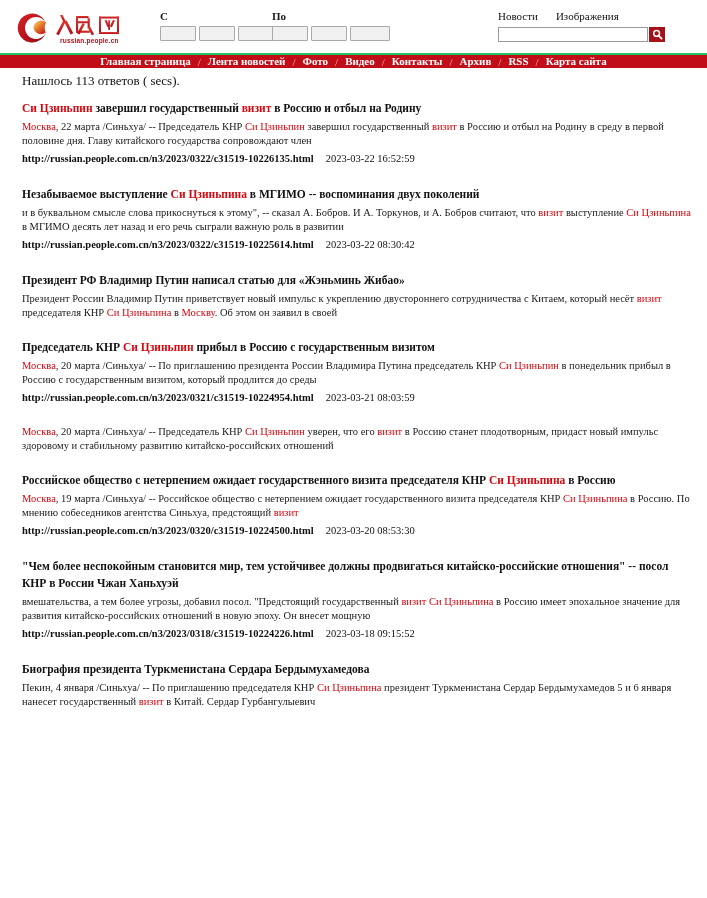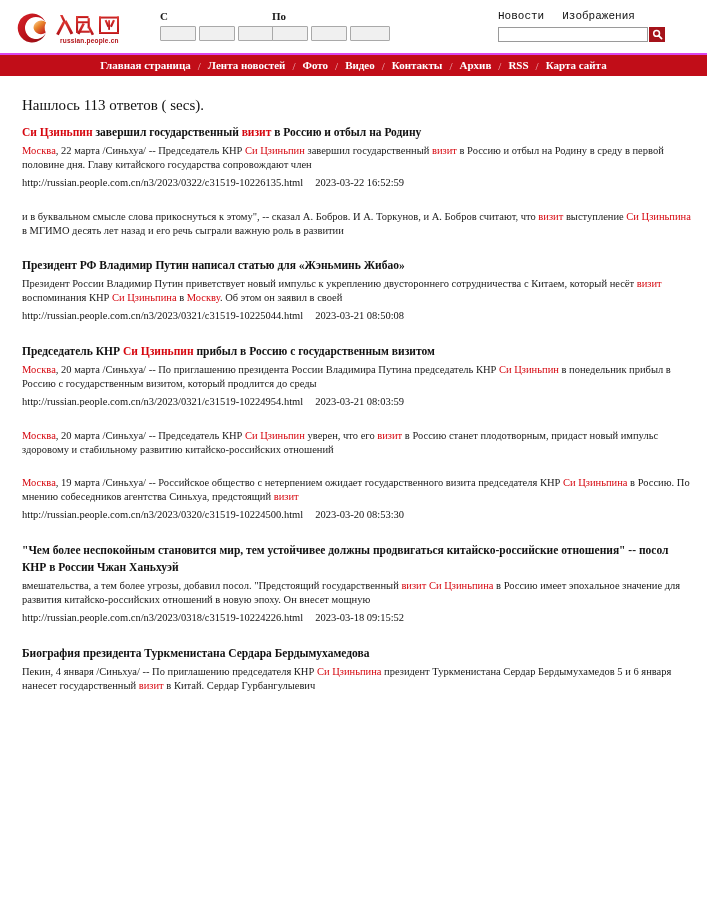--- a/index.html
+++ b/index.html
@@ -72,21 +72,21 @@
     width: 225px;
     text-align: left;
   }
   .search-tabs {
     display: flex;
     gap: 18px;
     padding-left: 26px;
     margin-bottom: 4px;
   }
   .search-tab {
-    font-family: Liberation Mono, monospace;
+    font-family: Liberation Serif, serif;
     font-size: 11px;
     color: #111;
     text-decoration: none;
     cursor: pointer;
     line-height: 13px;
   }
   .search-row {
     display: flex;
     align-items: stretch;
     padding-left: 26px;
@@ -109,23 +109,23 @@
     display: flex;
     align-items: center;
     justify-content: center;
     cursor: pointer;
     padding: 0;
   }
   .search-btn svg { display:block; }
 
   
   .navbar {
-    height: 23px;
+    height: 15px;
     background: #c10d18;
-    border-top: 2px solid #d946ef;
+    border-top: 2px solid #22c55e;
     display: flex;
     align-items: center;
     justify-content: center;
     gap: 0;
   }
   .nav-inner {
     display: flex;
     align-items: center;
     font-family: "Liberation Serif", serif;
     font-weight: bold;
@@ -144,23 +144,23 @@
     font-weight: normal;
     padding: 0 1px;
   }
 
   
   .content {
     padding: 6px 16px 0 16px;
   }
   .result-count {
     font-family: "Liberation Serif", serif;
-    font-size: 15px;
+    font-size: 13px;
     color: #111;
-    margin: 16px 0 12px 6px;
+    margin: 0 0 12px 6px;
     line-height: 14px;
   }
   .result {
     margin: 0 0 19px 6px;
   }
   .result-title {
     font-family: "Liberation Serif", serif;
     font-weight: bold;
     font-size: 11.5px;
     color: #111;
@@ -177,21 +177,21 @@
     line-height: 14px;
     margin: 0 0 2px 0;
     max-width: 672px;
   }
   .result-meta {
     font-family: "Liberation Serif", serif;
     font-size: 10.5px;
     color: #111;
     line-height: 17px;
   }
-  .result-url { color: #111; text-decoration: none; cursor: pointer; }
+  .result-url { color: #111; text-decoration: none; cursor: pointer; font-weight: bold; }
   .result-date { margin-left: 12px; color: #111; }
   .hl { color: #d6070f; }
   .result-title .hl { color: #d6070f; }
 </style>
 </head>
 <body>
 
 <div class="header">
 
   <div class="logo-wrap">
@@ -304,36 +304,38 @@
 
 <div class="content">
   <div class="result-count">Нашлось 113 ответов ( secs).</div>
   <div id="results-list">
       <div class="result">
         <a class="result-title" href="#"><span class="hl">Си Цзиньпин</span><span> завершил государственный </span><span class="hl">визит</span><span> в Россию и отбыл на Родину</span></a>
         <div class="result-snippet"><span class="hl">Москва</span><span>, 22 марта /Синьхуа/ -- Председатель КНР </span><span class="hl">Си Цзиньпин</span><span> завершил государственный </span><span class="hl">визит</span><span> в Россию и отбыл на Родину в среду в первой половине дня. Главу китайского государства сопровождают член</span></div>
         <div class="result-meta"><a class="result-url" href="#">http://russian.people.com.cn/n3/2023/0322/c31519-10226135.html</a><span class="result-date">2023-03-22 16:52:59</span></div>
       </div>
       <div class="result">
+        <a class="result-title" href="#"><span>Незабываемое выступление </span><span class="hl">Си Цзиньпина</span><span> в МГИМО -- воспоминания двух поколений</span></a>
         <div class="result-snippet"><span>и в буквальном смысле слова прикоснуться к этому", -- сказал А. Бобров. И А. Торкунов, и А. Бобров считают, что </span><span class="hl">визит</span><span> выступление </span><span class="hl">Си Цзиньпина</span><span> в МГИМО десять лет назад и его речь сыграли важную роль в развитии</span></div>
+        <div class="result-meta"><a class="result-url" href="#">http://russian.people.com.cn/n3/2023/0322/c31519-10225614.html</a><span class="result-date">2023-03-22 08:30:42</span></div>
       </div>
       <div class="result">
         <a class="result-title" href="#"><span>Президент РФ Владимир Путин написал статью для «Жэньминь Жибао»</span></a>
-        <div class="result-snippet"><span>Президент России Владимир Путин приветствует новый импульс к укреплению двустороннего сотрудничества с Китаем, который несёт </span><span class="hl">визит</span><span> воспоминания КНР </span><span class="hl">Си Цзиньпина</span><span> в </span><span class="hl">Москву</span><span>. Об этом он заявил в своей</span></div>
-        <div class="result-meta"><a class="result-url" href="#">http://russian.people.com.cn/n3/2023/0321/c31519-10225044.html</a><span class="result-date">2023-03-21 08:50:08</span></div>
+        <div class="result-snippet"><span>Президент России Владимир Путин приветствует новый импульс к укреплению двустороннего сотрудничества с Китаем, который несёт </span><span class="hl">визит</span><span> председателя КНР </span><span class="hl">Си Цзиньпина</span><span> в </span><span class="hl">Москву</span><span>. Об этом он заявил в своей</span></div>
       </div>
       <div class="result">
         <a class="result-title" href="#"><span>Председатель КНР </span><span class="hl">Си Цзиньпин</span><span> прибыл в Россию с государственным визитом</span></a>
         <div class="result-snippet"><span class="hl">Москва</span><span>, 20 марта /Синьхуа/ -- По приглашению президента России Владимира Путина председатель КНР </span><span class="hl">Си Цзиньпин</span><span> в понедельник прибыл в Россию с государственным визитом, который продлится до среды</span></div>
         <div class="result-meta"><a class="result-url" href="#">http://russian.people.com.cn/n3/2023/0321/c31519-10224954.html</a><span class="result-date">2023-03-21 08:03:59</span></div>
       </div>
       <div class="result">
         <div class="result-snippet"><span class="hl">Москва</span><span>, 20 марта /Синьхуа/ -- Председатель КНР </span><span class="hl">Си Цзиньпин</span><span> уверен, что его </span><span class="hl">визит</span><span> в Россию станет плодотворным, придаст новый импульс здоровому и стабильному развитию китайско-российских отношений</span></div>
       </div>
       <div class="result">
+        <a class="result-title" href="#"><span>Российское общество с нетерпением ожидает государственного визита председателя КНР </span><span class="hl">Си Цзиньпина</span><span> в Россию</span></a>
         <div class="result-snippet"><span class="hl">Москва</span><span>, 19 марта /Синьхуа/ -- Российское общество с нетерпением ожидает государственного визита председателя КНР </span><span class="hl">Си Цзиньпина</span><span> в Россию. По мнению собеседников агентства Синьхуа, предстоящий </span><span class="hl">визит</span></div>
         <div class="result-meta"><a class="result-url" href="#">http://russian.people.com.cn/n3/2023/0320/c31519-10224500.html</a><span class="result-date">2023-03-20 08:53:30</span></div>
       </div>
       <div class="result">
         <a class="result-title" href="#"><span>"Чем более неспокойным становится мир, тем устойчивее должны продвигаться китайско-российские отношения" -- посол КНР в России Чжан Ханьхуэй</span></a>
         <div class="result-snippet"><span>вмешательства, а тем более угрозы, добавил посол. "Предстоящий государственный </span><span class="hl">визит Си Цзиньпина</span><span> в Россию имеет эпохальное значение для развития китайско-российских отношений в новую эпоху. Он внесет мощную</span></div>
         <div class="result-meta"><a class="result-url" href="#">http://russian.people.com.cn/n3/2023/0318/c31519-10224226.html</a><span class="result-date">2023-03-18 09:15:52</span></div>
       </div>
       <div class="result">
         <a class="result-title" href="#"><span>Биография президента Туркменистана Сердара Бердымухамедова</span></a>

